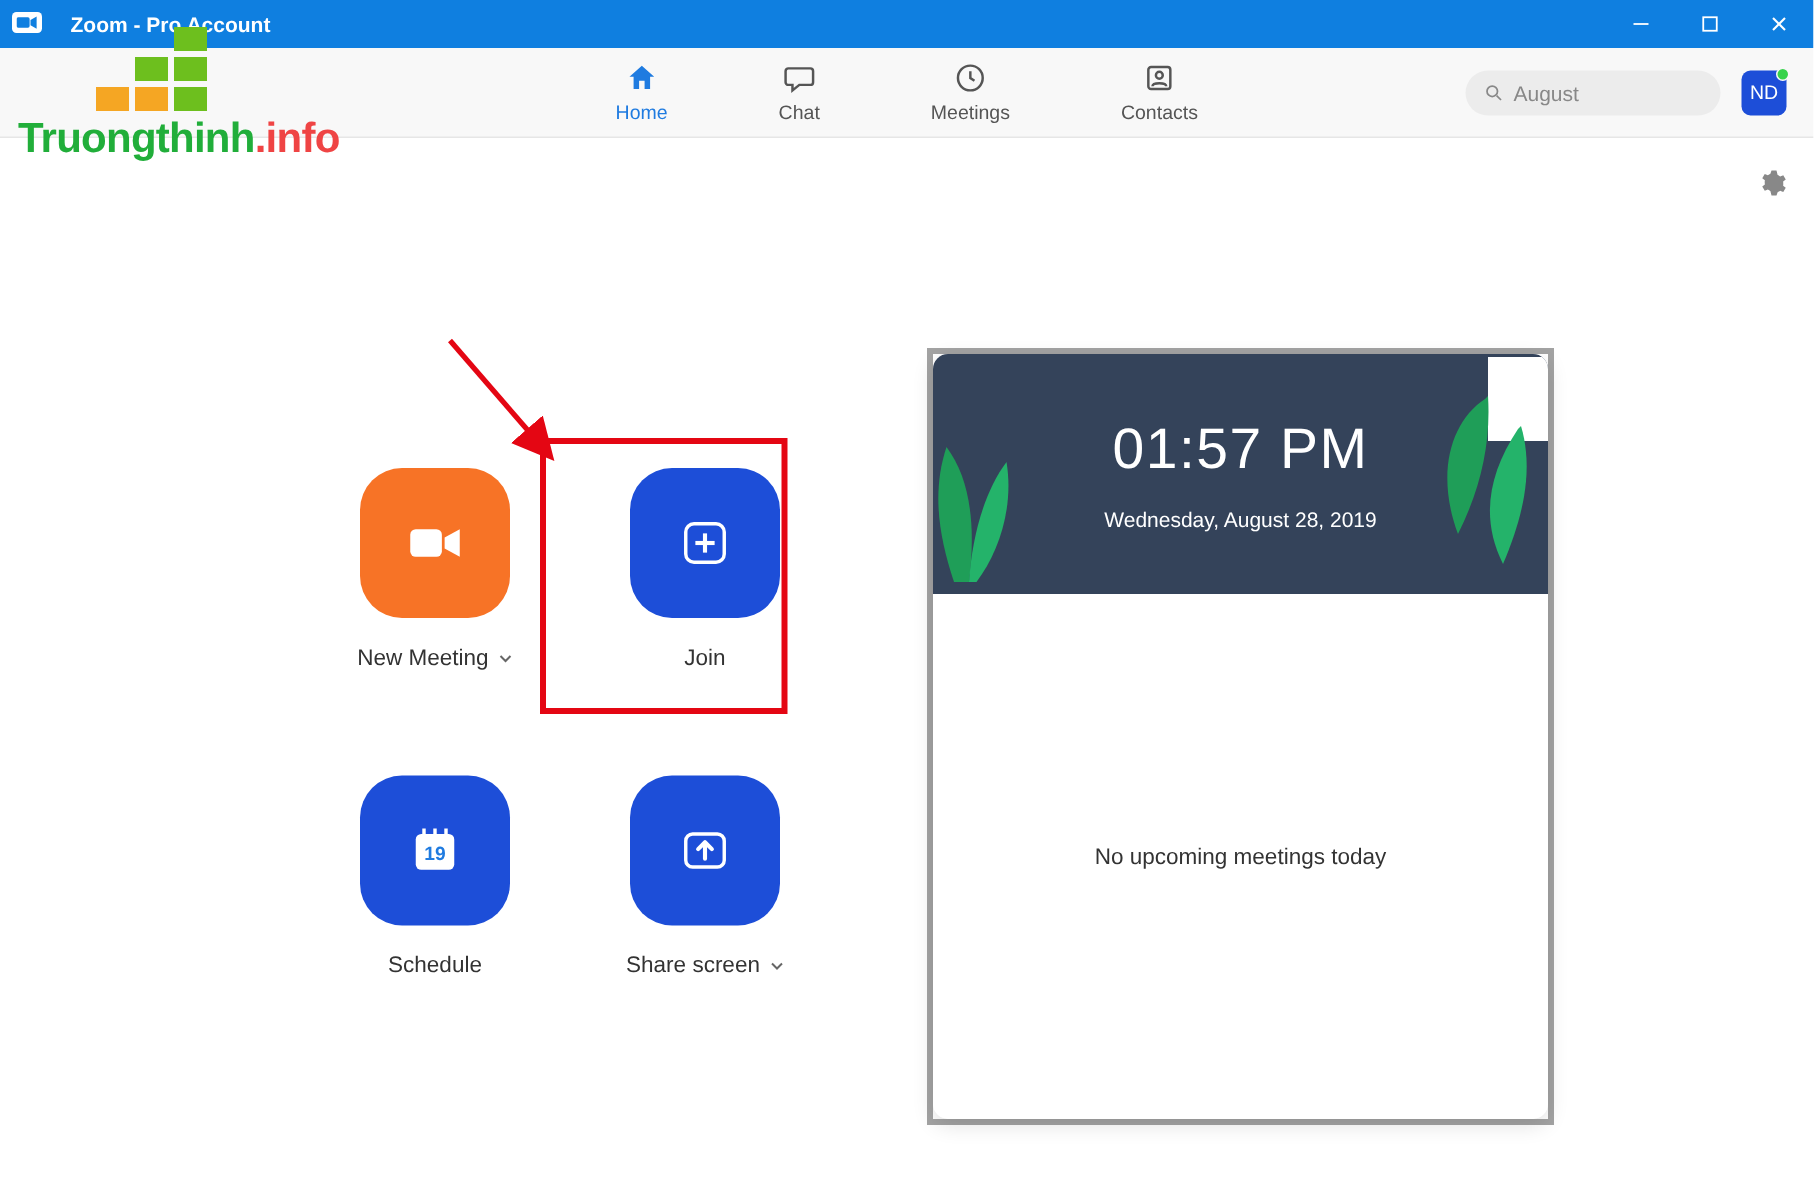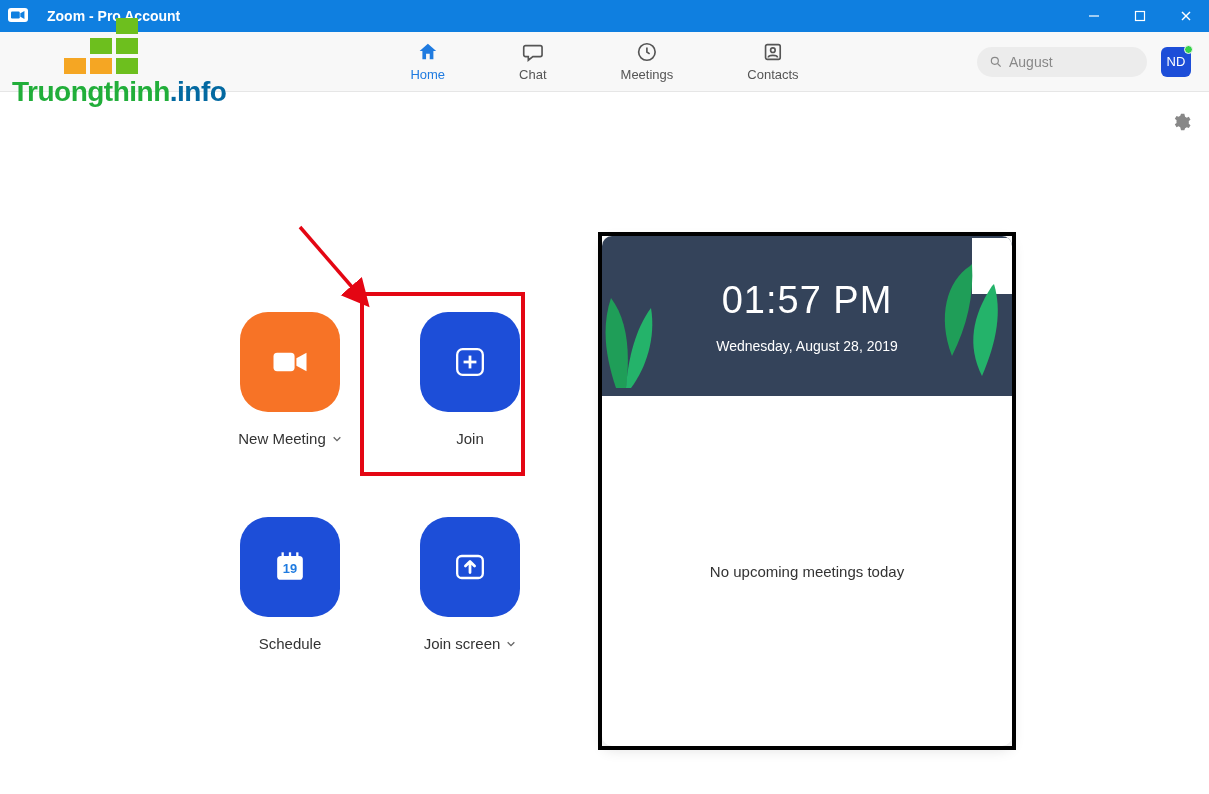--- a/index.html
+++ b/index.html
@@ -40,40 +40,40 @@
   .btn-orange { background: #f77326; }
   .btn-blue { background: #1d4ed8; }
   .action-label { display: flex; align-items: center; gap: 6px; font-size: 15px; color: #333; }
   .chev-down { width: 10px; height: 10px; color: #666; }
 
   
   .red-box { position: absolute; left: 360px; top: 200px; width: 165px; height: 184px; border: 4px solid #e40613; pointer-events: none; }
   .red-arrow { position: absolute; left: 295px; top: 130px; pointer-events: none; }
 
   
-  .meetings-panel { position: absolute; left: 598px; top: 140px; width: 418px; height: 518px; border: 4px solid #000000; }
+  .meetings-panel { position: absolute; left: 618px; top: 140px; width: 418px; height: 518px; border: 4px solid #a3a3a3; }
   .card { width: 100%; height: 100%; border-radius: 10px; overflow: hidden; box-shadow: 0 4px 14px rgba(0,0,0,0.12); background: #fff; display: flex; flex-direction: column; }
   .card-header { height: 160px; background: #34435a; position: relative; display: flex; flex-direction: column; align-items: center; justify-content: center; color: #fff; overflow: hidden; }
   .clock-time { font-size: 38px; font-weight: 500; letter-spacing: 1px; }
   .clock-date { font-size: 14px; margin-top: 16px; }
   .plant-left { position: absolute; left: -6px; top: 42px; }
   .plant-right { position: absolute; right: -10px; top: -10px; }
   .card-body { flex: 1; display: flex; align-items: center; justify-content: center; }
   .no-meetings { font-size: 15px; color: #333; }
 
   
   .watermark { position: absolute; left: 12px; top: 18px; z-index: 20; display: flex; flex-direction: column; }
   .watermark-blocks { display: flex; flex-direction: column; gap: 4px; margin-left: 52px; }
   .block-row { display: flex; gap: 4px; }
   .wb { width: 22px; height: 16px; }
   .wb.o { background: #f5a623; }
   .wb.g { background: #6dbf1e; }
   .watermark-text { font-weight: 800; font-size: 28px; margin-top: 2px; letter-spacing: -0.5px; }
   .watermark-text .g1 { color: #21ae3a; }
-  .watermark-text .o1 { color: #0369a1; }
+  .watermark-text .o1 { color: #ef4444; }
 </style>
 </head>
 <body>
 
 <div class="titlebar">
   <div class="titlebar-left">
     <div class="titlebar-icon">
       <svg viewBox="0 0 24 16">
           <rect x="0" y="2" width="15" height="12" rx="2" fill="#0f7fe0"></rect>
           <path d="M16 5 L23 1 L23 15 L16 11 Z" fill="#0f7fe0"></path>
@@ -200,21 +200,21 @@
     </div>
 
     <div class="action-cell">
       <div class="action-btn btn-blue">
         <svg viewBox="0 0 48 48">
             <rect x="10" y="12" width="28" height="24" rx="5" fill="none" stroke="#fff" stroke-width="2.5"></rect>
             <path d="M24 30 V18 M24 18 L19 23 M24 18 L29 23" fill="none" stroke="#fff" stroke-width="3" stroke-linecap="round" stroke-linejoin="round"></path>
           </svg>
       </div>
       <div class="action-label">
-        <span>Join screen</span>
+        <span>Share screen</span>
         <svg class="chev-down" viewBox="0 0 12 12" fill="none" stroke="currentColor" stroke-width="1.6">
             <path d="M2 4 L6 8 L10 4"></path>
           </svg>
       </div>
     </div>
 
   </div>
 
   <svg class="red-arrow" width="90" height="100">
     <defs>

